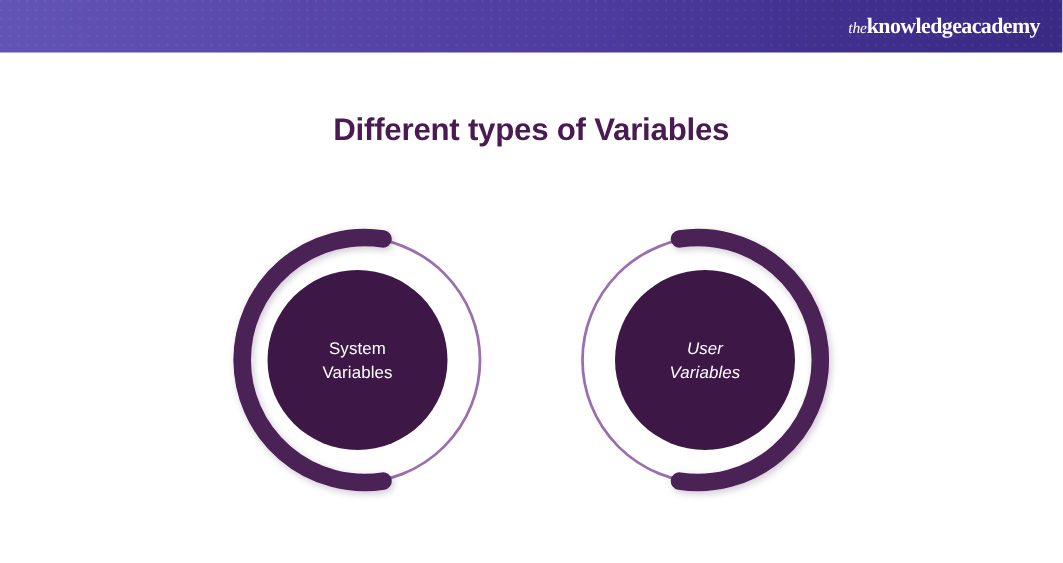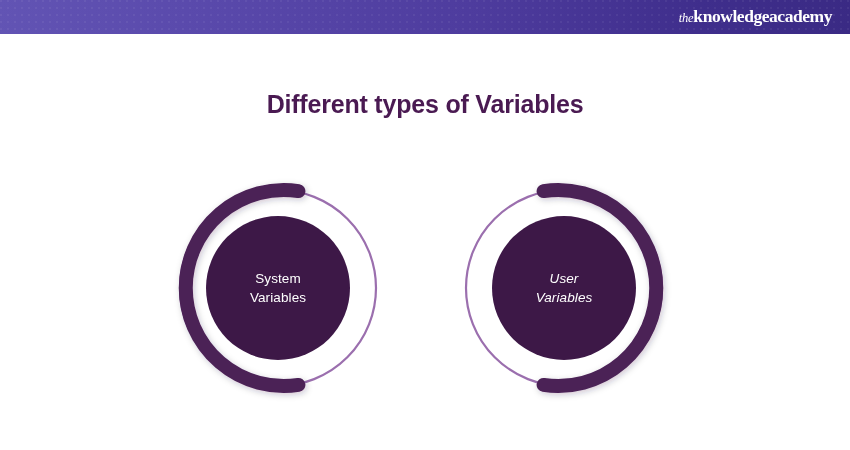--- a/index.html
+++ b/index.html
@@ -14,21 +14,21 @@
     overflow: hidden;
     position: relative;
   }
 
   
   .header {
     position: absolute;
     left: 0;
     top: 0;
     width: 850px;
-    height: 34px;
+    height: 42px;
     background:
       radial-gradient(circle at 1px 1px, rgba(255,255,255,0.055) 0.9px, transparent 1.1px) 0 0 / 7px 7px,
       linear-gradient(100deg, #6254b4 0%, #5a4aac 22%, #4e3c9e 55%, #3f2e8c 82%, #3a2a84 100%);
     overflow: hidden;
   }
   .header-logo {
     position: absolute;
     right: 18px;
     top: 50%;
     transform: translateY(-50%);
@@ -68,21 +68,21 @@
     top: 38px;
     width: 850px;
     height: 412px;
   }
   .ring-unit {
     position: absolute;
     width: 210px;
     height: 210px;
     top: 145px;
   }
-  .ring-unit.unit-1 { left: 173px; }
+  .ring-unit.unit-1 { left: 181px; }
   .ring-unit.unit-2 { left: 459px; font-style: italic; }
 
   .ring-svg {
     position: absolute;
     left: 0;
     top: 0;
     width: 210px;
     height: 210px;
     overflow: visible;
   }

